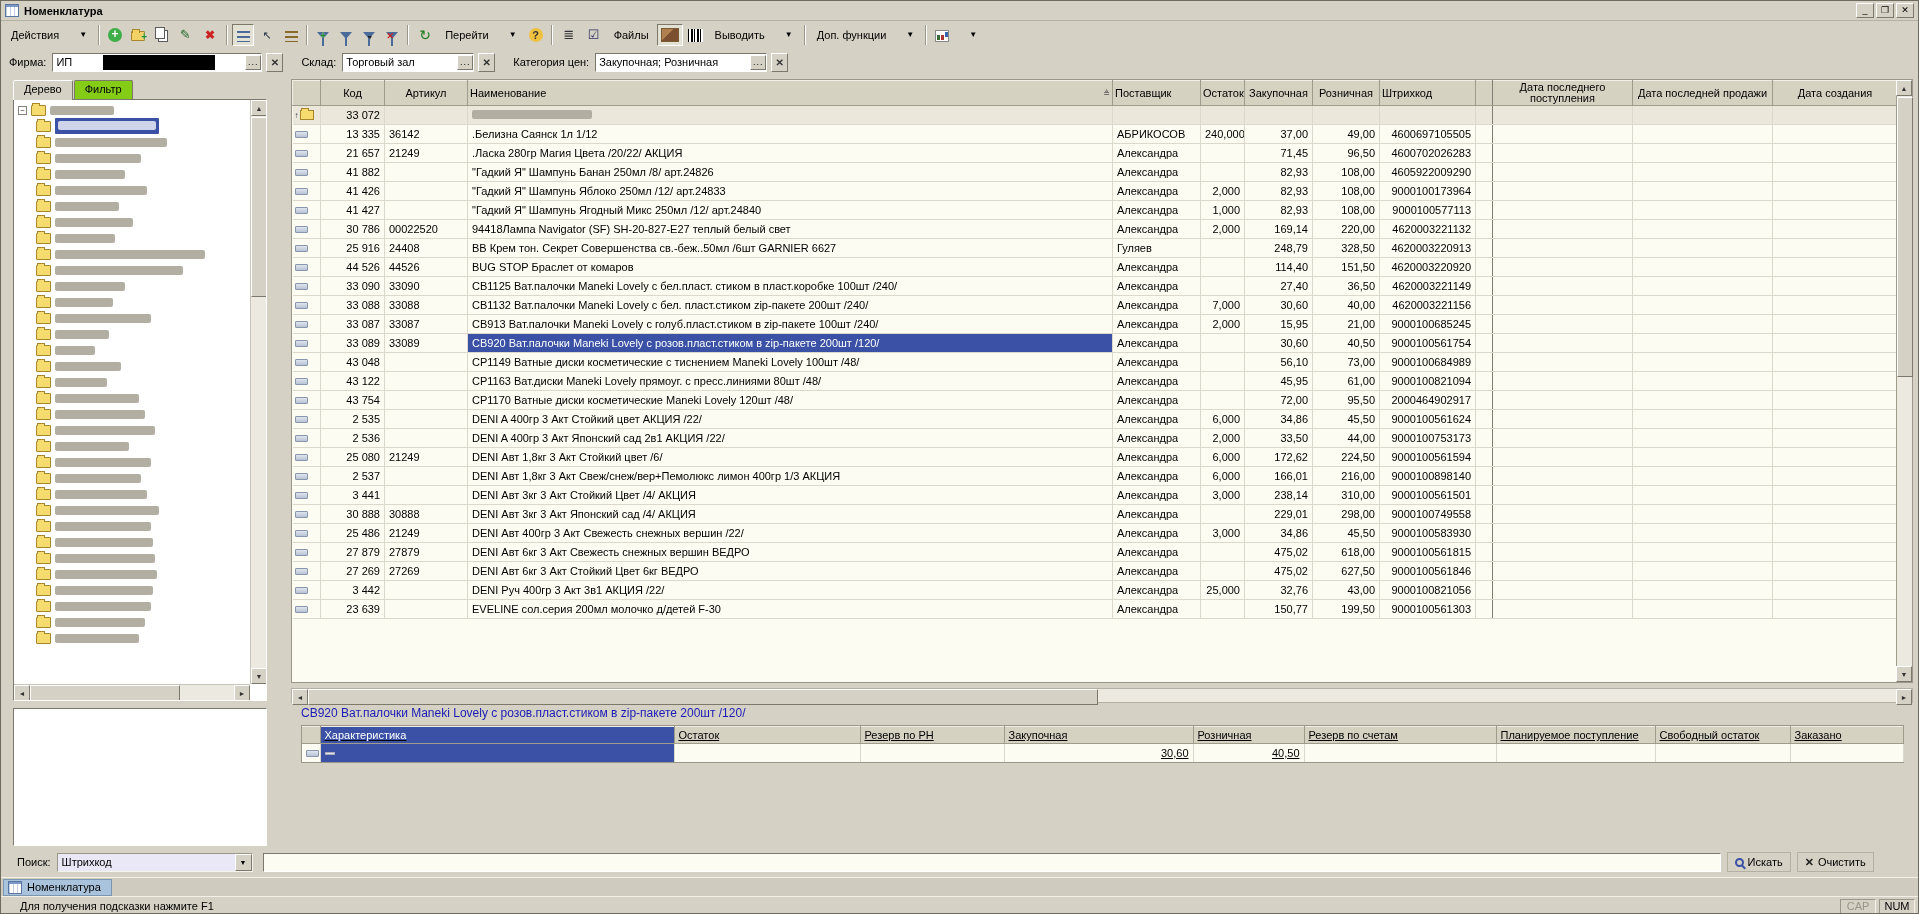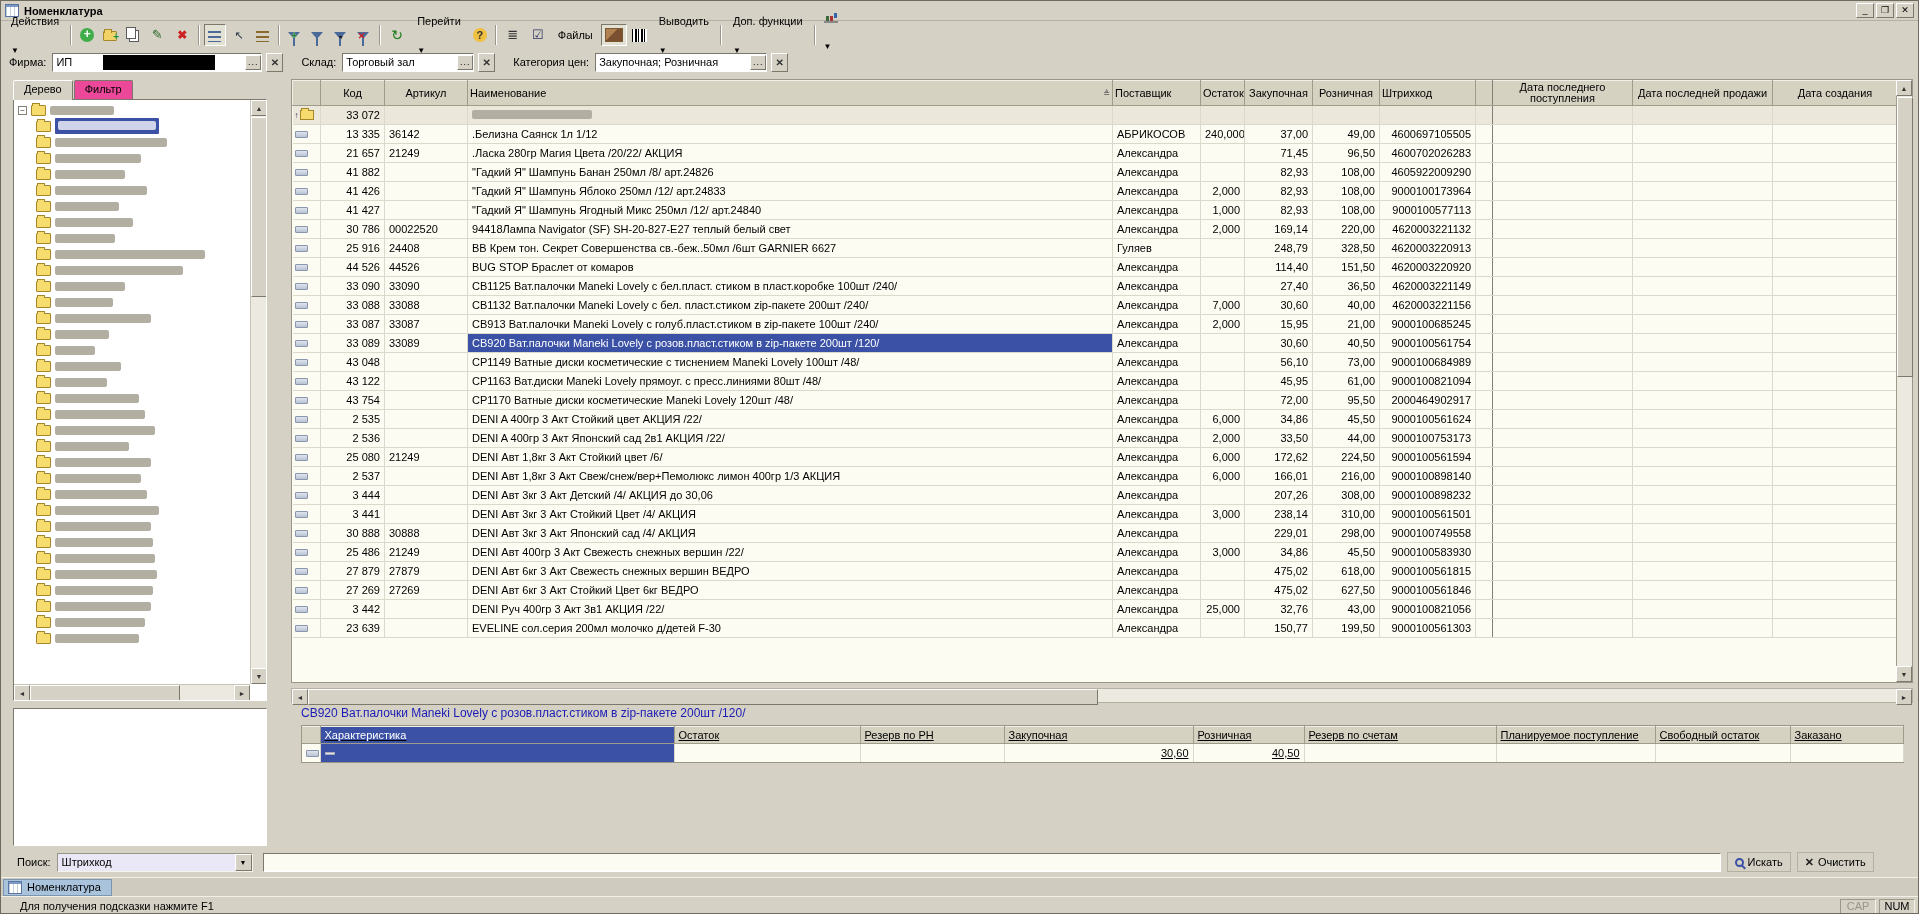--- a/index.html
+++ b/index.html
@@ -15,21 +15,21 @@
   .titlebar { position:absolute; left:0; top:0; right:0; height:20px; display:flex; align-items:center; padding:0 4px; background:#d5d1c5; border-bottom:1px solid #b4b0a4; }
   .app-icon { width:14px; height:13px; margin-right:5px; background:#fff; border:1px solid #5a76a0;
               background-image:linear-gradient(#7c98c4 2px, transparent 2px), linear-gradient(90deg,#c4d0e0 1px, transparent 1px);
               background-size:100% 100%, 4px 100%; }
   .title-text { flex:1; font-weight:bold; }
   .win-btn { width:18px; height:15px; margin-left:2px; display:flex; align-items:center; justify-content:center; font-size:9px; line-height:9px; }
 
   
   .toolbar { position:absolute; left:0; top:21px; right:0; height:25px; display:flex; align-items:center; padding:0 3px; gap:1px; }
   .tb-sep { width:2px; height:20px; margin:0 3px; border-left:1px solid #9a9688; border-right:1px solid #ffffff; }
-  .tbtn { height:22px; min-width:22px; display:inline-flex; justify-content:center; padding:0 3px; gap:20px; background:transparent; border:1px solid transparent; cursor:default;flex-direction:column; }
+  .tbtn { height:22px; min-width:22px; display:inline-flex; align-items:center; justify-content:center; padding:0 3px; gap:20px; background:transparent; border:1px solid transparent; cursor:default; }
   .tbtn.txt { padding:0 6px; }
   .tbtn.pressed { border-color:#7c786c #ffffff #ffffff #7c786c; background:#e3e0d4; }
   .caret { font-size:8px; line-height:8px; }
   .ico { display:inline-block; width:16px; height:16px; position:relative; text-align:center; line-height:16px; }
   .ico-add { width:14px; height:14px; border-radius:50%; background:#3fae49; color:#fff; font-weight:bold; font-size:12px; line-height:13px; }
   .folder-mini { display:inline-block; width:14px; height:10px; background:#f2d264; border:1px solid #a8872a; border-radius:1px; position:relative; margin-top:3px; }
   .folder-mini::before { content:""; position:absolute; left:0; top:-3px; width:6px; height:3px; background:#f2d264; border:1px solid #a8872a; border-bottom:none; }
   .badge-plus { position:absolute; right:-3px; bottom:-2px; color:#1c8a28; font-weight:bold; font-size:10px; line-height:10px; text-shadow:0 0 1px #fff; }
   .ico-copy { width:10px; height:12px; background:#fff; border:1px solid #5a5a5a; box-shadow:3px 3px 0 -1px #fff, 3px 3px 0 0 #5a5a5a; margin:0 3px 3px 0; }
   .ico-edit { color:#2a6a2a; font-size:13px; }
@@ -53,21 +53,21 @@
   .filterbar { position:absolute; left:0; top:46px; right:0; height:30px; display:flex; align-items:center; padding:0 8px; gap:4px; }
   .f-label { margin-right:2px; }
   .f-field { height:19px; display:flex; align-items:center; background:#fff; padding-left:3px; }
   .f-val { white-space:nowrap; }
   .redact { display:inline-block; width:112px; height:15px; background:#000; margin-left:3px; }
   .dots-btn { width:16px; height:15px; margin-left:auto; display:flex; align-items:center; justify-content:center; font-size:9px; letter-spacing:1px; }
   .x-btn { width:17px; height:19px; display:flex; align-items:center; justify-content:center; color:#333; font-size:10px; font-weight:bold; margin-right:14px; }
 
   
   .left-tabs { position:absolute; left:12px; top:79px; width:254px; height:19px; display:flex; }
-  .tab { padding:2px 10px 0; border:1px solid #7c786c; border-bottom:none; background:#ec4899; margin-right:1px; border-radius:2px 2px 0 0; }
+  .tab { padding:2px 10px 0; border:1px solid #7c786c; border-bottom:none; background:#84cc16; margin-right:1px; border-radius:2px 2px 0 0; }
   .tab.active { background:#d5d1c5; position:relative; z-index:2; font-weight:normal; height:20px; border-color:#ffffff #7c786c transparent #ffffff; }
   .treebox { position:absolute; left:12px; top:98px; width:254px; height:602px; background:#fff; border:1px solid; border-color:#7c786c #ffffff #ffffff #7c786c; overflow:hidden; }
   .tree-inner { position:absolute; left:0; top:0; right:16px; bottom:16px; overflow:hidden; padding:2px 0 0 4px; }
   .tree-row { height:16px; display:flex; align-items:center; gap:4px; }
   .expander { width:9px; height:9px; border:1px solid #848278; background:#fff; font-size:8px; line-height:7px; text-align:center; color:#333; }
   .tfolder { display:inline-block; width:15px; height:11px; background:#f6dc6e; border:1px solid #a8872a; border-radius:1px; position:relative; flex:none; }
   .tfolder::before { content:""; position:absolute; left:0; top:-3px; width:6px; height:2px; background:#f6dc6e; border:1px solid #a8872a; border-bottom:none; }
   .blurbar { height:9px; background:#b2aea2; border-radius:2px; filter:blur(.6px); }
   .tree-row.sel .blurbar { background:#cfd4ea; }
   .tree-row.sel { background:transparent; }
@@ -781,35 +781,20 @@
           <tr>
             <td style="padding: 0px 2px;"><span class="rowicon"></span></td>
             <td class="r">2 537</td>
             <td></td>
             <td>DENI Авт 1,8кг 3 Акт Свеж/снеж/вер+Пемолюкс лимон 400гр 1/3 АКЦИЯ</td>
             <td>Александра</td>
             <td class="r">6,000</td>
             <td class="r">166,01</td>
             <td class="r">216,00</td>
             <td class="r">9000100898140</td>
-            <td class="gap-col"></td>
-            <td></td>
-            <td></td>
-            <td></td>
-          </tr>
-          <tr>
-            <td style="padding: 0px 2px;"><span class="rowicon"></span></td>
-            <td class="r">3 444</td>
-            <td></td>
-            <td>DENI Авт 3кг 3 Акт Детский /4/ АКЦИЯ до 30,06</td>
-            <td>Александра</td>
-            <td class="r"></td>
-            <td class="r">207,26</td>
-            <td class="r">308,00</td>
-            <td class="r">9000100898232</td>
             <td class="gap-col"></td>
             <td></td>
             <td></td>
             <td></td>
           </tr>
           <tr>
             <td style="padding: 0px 2px;"><span class="rowicon"></span></td>
             <td class="r">3 441</td>
             <td></td>
             <td>DENI Авт 3кг 3 Акт Стойкий Цвет /4/ АКЦИЯ</td>

